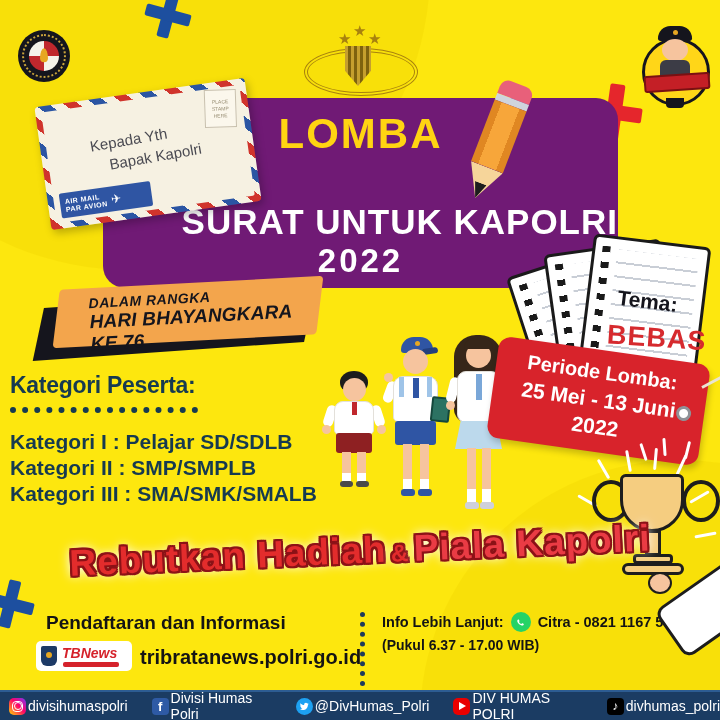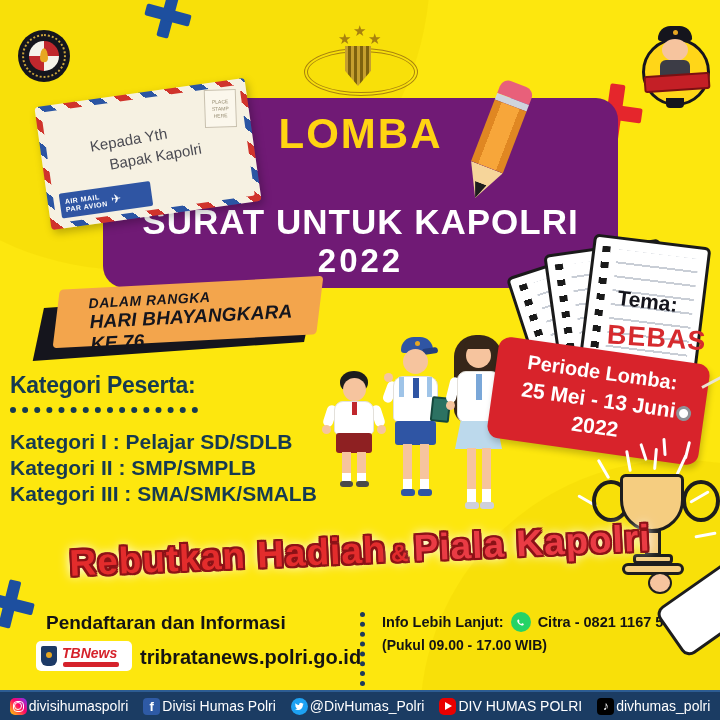--- a/index.html
+++ b/index.html
@@ -41,21 +41,21 @@
   .env-text .l2{margin-left:16px;}
   .stamp{position:absolute;right:12px;top:8px;width:32px;height:38px;background:#fbf7ec;border:1px solid #c8c0ae;transform:rotate(6deg);color:#978d73;font-size:5px;text-align:center;line-height:7px;padding-top:8px;box-sizing:border-box;}
   .airmail{position:absolute;left:12px;bottom:10px;width:92px;height:25px;background:#2f55a3;border-radius:2px;color:#fff;display:flex;align-items:center;gap:4px;padding:0 5px;box-sizing:border-box;}
   .airmail .am-lines{font-size:7px;font-weight:bold;line-height:8px;letter-spacing:.5px;}
   .airmail .plane{font-size:12px;}
 
   
   .titlebox{position:absolute;left:103px;top:98px;width:515px;height:190px;background:#701a75;border-radius:22px;z-index:2;}
   .t1{position:absolute;left:0;top:12px;width:100%;text-align:center;color:#ffd412;font-size:42px;font-weight:bold;letter-spacing:2px;}
   .t2{position:absolute;left:0;top:54px;width:100%;text-align:center;color:#ffd412;font-size:42px;font-weight:bold;letter-spacing:2px;}
-  .t3{position:absolute;left:0;top:104px;width:100%;text-align:center;color:#ffffff;font-size:35px;font-weight:bold;letter-spacing:1px;}
+  .t3{position:absolute;left:0;top:104px;width:100%;text-align:right;color:#ffffff;font-size:35px;font-weight:bold;letter-spacing:1px;}
   .t4{position:absolute;left:0;top:144px;width:100%;text-align:center;color:#ffffff;font-size:33px;font-weight:bold;letter-spacing:3px;}
 
   .pencil{position:absolute;left:480px;top:80px;width:34px;height:122px;transform:rotate(21deg);z-index:3;}
   .pencil .eraser{height:16px;background:#e8607a;border-radius:9px 9px 0 0;}
   .pencil .ferrule{height:7px;background:#cfd4dc;}
   .pencil .pbody{height:66px;background:linear-gradient(90deg,#e08722 0 22%,#f7a63a 22% 78%,#e08722 78%);}
   .pencil .wood{position:relative;height:33px;background:#f6d59a;clip-path:polygon(0 0,100% 0,50% 100%);}
   .pencil .tip{position:absolute;left:32%;top:52%;width:36%;height:48%;background:#1d1d1d;clip-path:polygon(0 0,100% 0,50% 100%);}
 
   
@@ -123,21 +123,21 @@
   .website{position:absolute;left:140px;top:646px;font-size:20px;font-weight:bold;color:#141414;z-index:3;}
   .fdivider{position:absolute;left:360px;top:612px;height:74px;border-left:5px dotted #1d3a5c;z-index:3;}
   .fright{position:absolute;left:382px;top:612px;width:330px;z-index:3;color:#141414;font-weight:bold;}
   .frow1{display:flex;align-items:center;gap:7px;font-size:14.5px;}
   .wa{width:20px;height:20px;border-radius:50%;background:#25d366;display:flex;align-items:center;justify-content:center;}
   .frow2{margin-top:9px;font-size:14px;}
   .frow3{margin-top:5px;font-size:14px;}
 
   
   .socialbar{position:absolute;left:0;top:690px;width:720px;height:30px;background:#1b3c63;border-top:2px solid #2d5c92;box-sizing:border-box;display:flex;align-items:center;justify-content:center;gap:15px;z-index:7;color:#fff;}
-  .soc{display:flex;align-items:center;gap:2px;font-size:14px;}
+  .soc{display:flex;align-items:center;gap:2px;font-size:14px;padding-left:9px;}
   .sic{width:17px;height:17px;flex:0 0 17px;position:relative;}
   .icon-ig{background:linear-gradient(45deg,#ffd600,#ff0169 55%,#7638fa);border-radius:5px;}
   .icon-ig:before{content:"";position:absolute;inset:3px;border:1.5px solid #fff;border-radius:4px;}
   .icon-ig:after{content:"";position:absolute;left:50%;top:50%;width:6px;height:6px;border:1.5px solid #fff;border-radius:50%;transform:translate(-50%,-50%);}
   .icon-fb{background:#2e5aa5;border-radius:4px;color:#fff;font-weight:bold;font-size:13px;text-align:center;line-height:17px;}
   .icon-tw{background:#1da1f2;border-radius:50%;display:flex;align-items:center;justify-content:center;}
   .icon-yt{background:#e90000;border-radius:5px;}
   .icon-yt:after{content:"";position:absolute;left:6px;top:4.5px;border-left:7px solid #fff;border-top:4px solid transparent;border-bottom:4px solid transparent;}
   .icon-tt{background:#000;border-radius:4px;color:#fff;font-size:12px;text-align:center;line-height:17px;}
 </style>
@@ -359,21 +359,21 @@
 <div class="fright">
   <div class="frow1">
     <span>Info Lebih Lanjut:</span>
     <span class="wa">
       <svg width="13" height="13" viewBox="0 0 24 24">
           <path fill="#ffffff" d="M17.5 14.4c-.3-.2-1.8-.9-2-1-.3-.1-.5-.2-.7.2-.2.3-.8 1-.9 1.1-.2.2-.3.2-.6.1-.3-.2-1.3-.5-2.4-1.5-.9-.8-1.5-1.8-1.7-2.1-.2-.3 0-.5.1-.6l.5-.5c.1-.2.2-.3.3-.5.1-.2 0-.4 0-.5 0-.2-.7-1.7-1-2.3-.2-.6-.5-.5-.7-.5h-.6c-.2 0-.5.1-.8.4-.3.3-1 1-1 2.5s1.1 2.9 1.2 3.1c.2.2 2.1 3.2 5.1 4.5.7.3 1.3.5 1.7.6.7.2 1.4.2 1.9.1.6-.1 1.8-.7 2-1.4.2-.7.2-1.3.2-1.4-.1-.2-.3-.3-.6-.4z"></path>
         </svg>
     </span>
     <span>Citra - 0821 1167 5372</span>
   </div>
-  <div class="frow3">(Pukul 09.00 - 17.00 WIB)</div>
+  <div class="frow3">(Pukul 6.37 - 17.00 WIB)</div>
 </div>
 
 <div class="socialbar">
   <div class="soc">
     <div class="sic icon-ig"></div>
     <span>divisihumaspolri</span>
   </div>
   <div class="soc">
     <div class="sic icon-fb">f</div>
     <span>Divisi Humas Polri</span>

